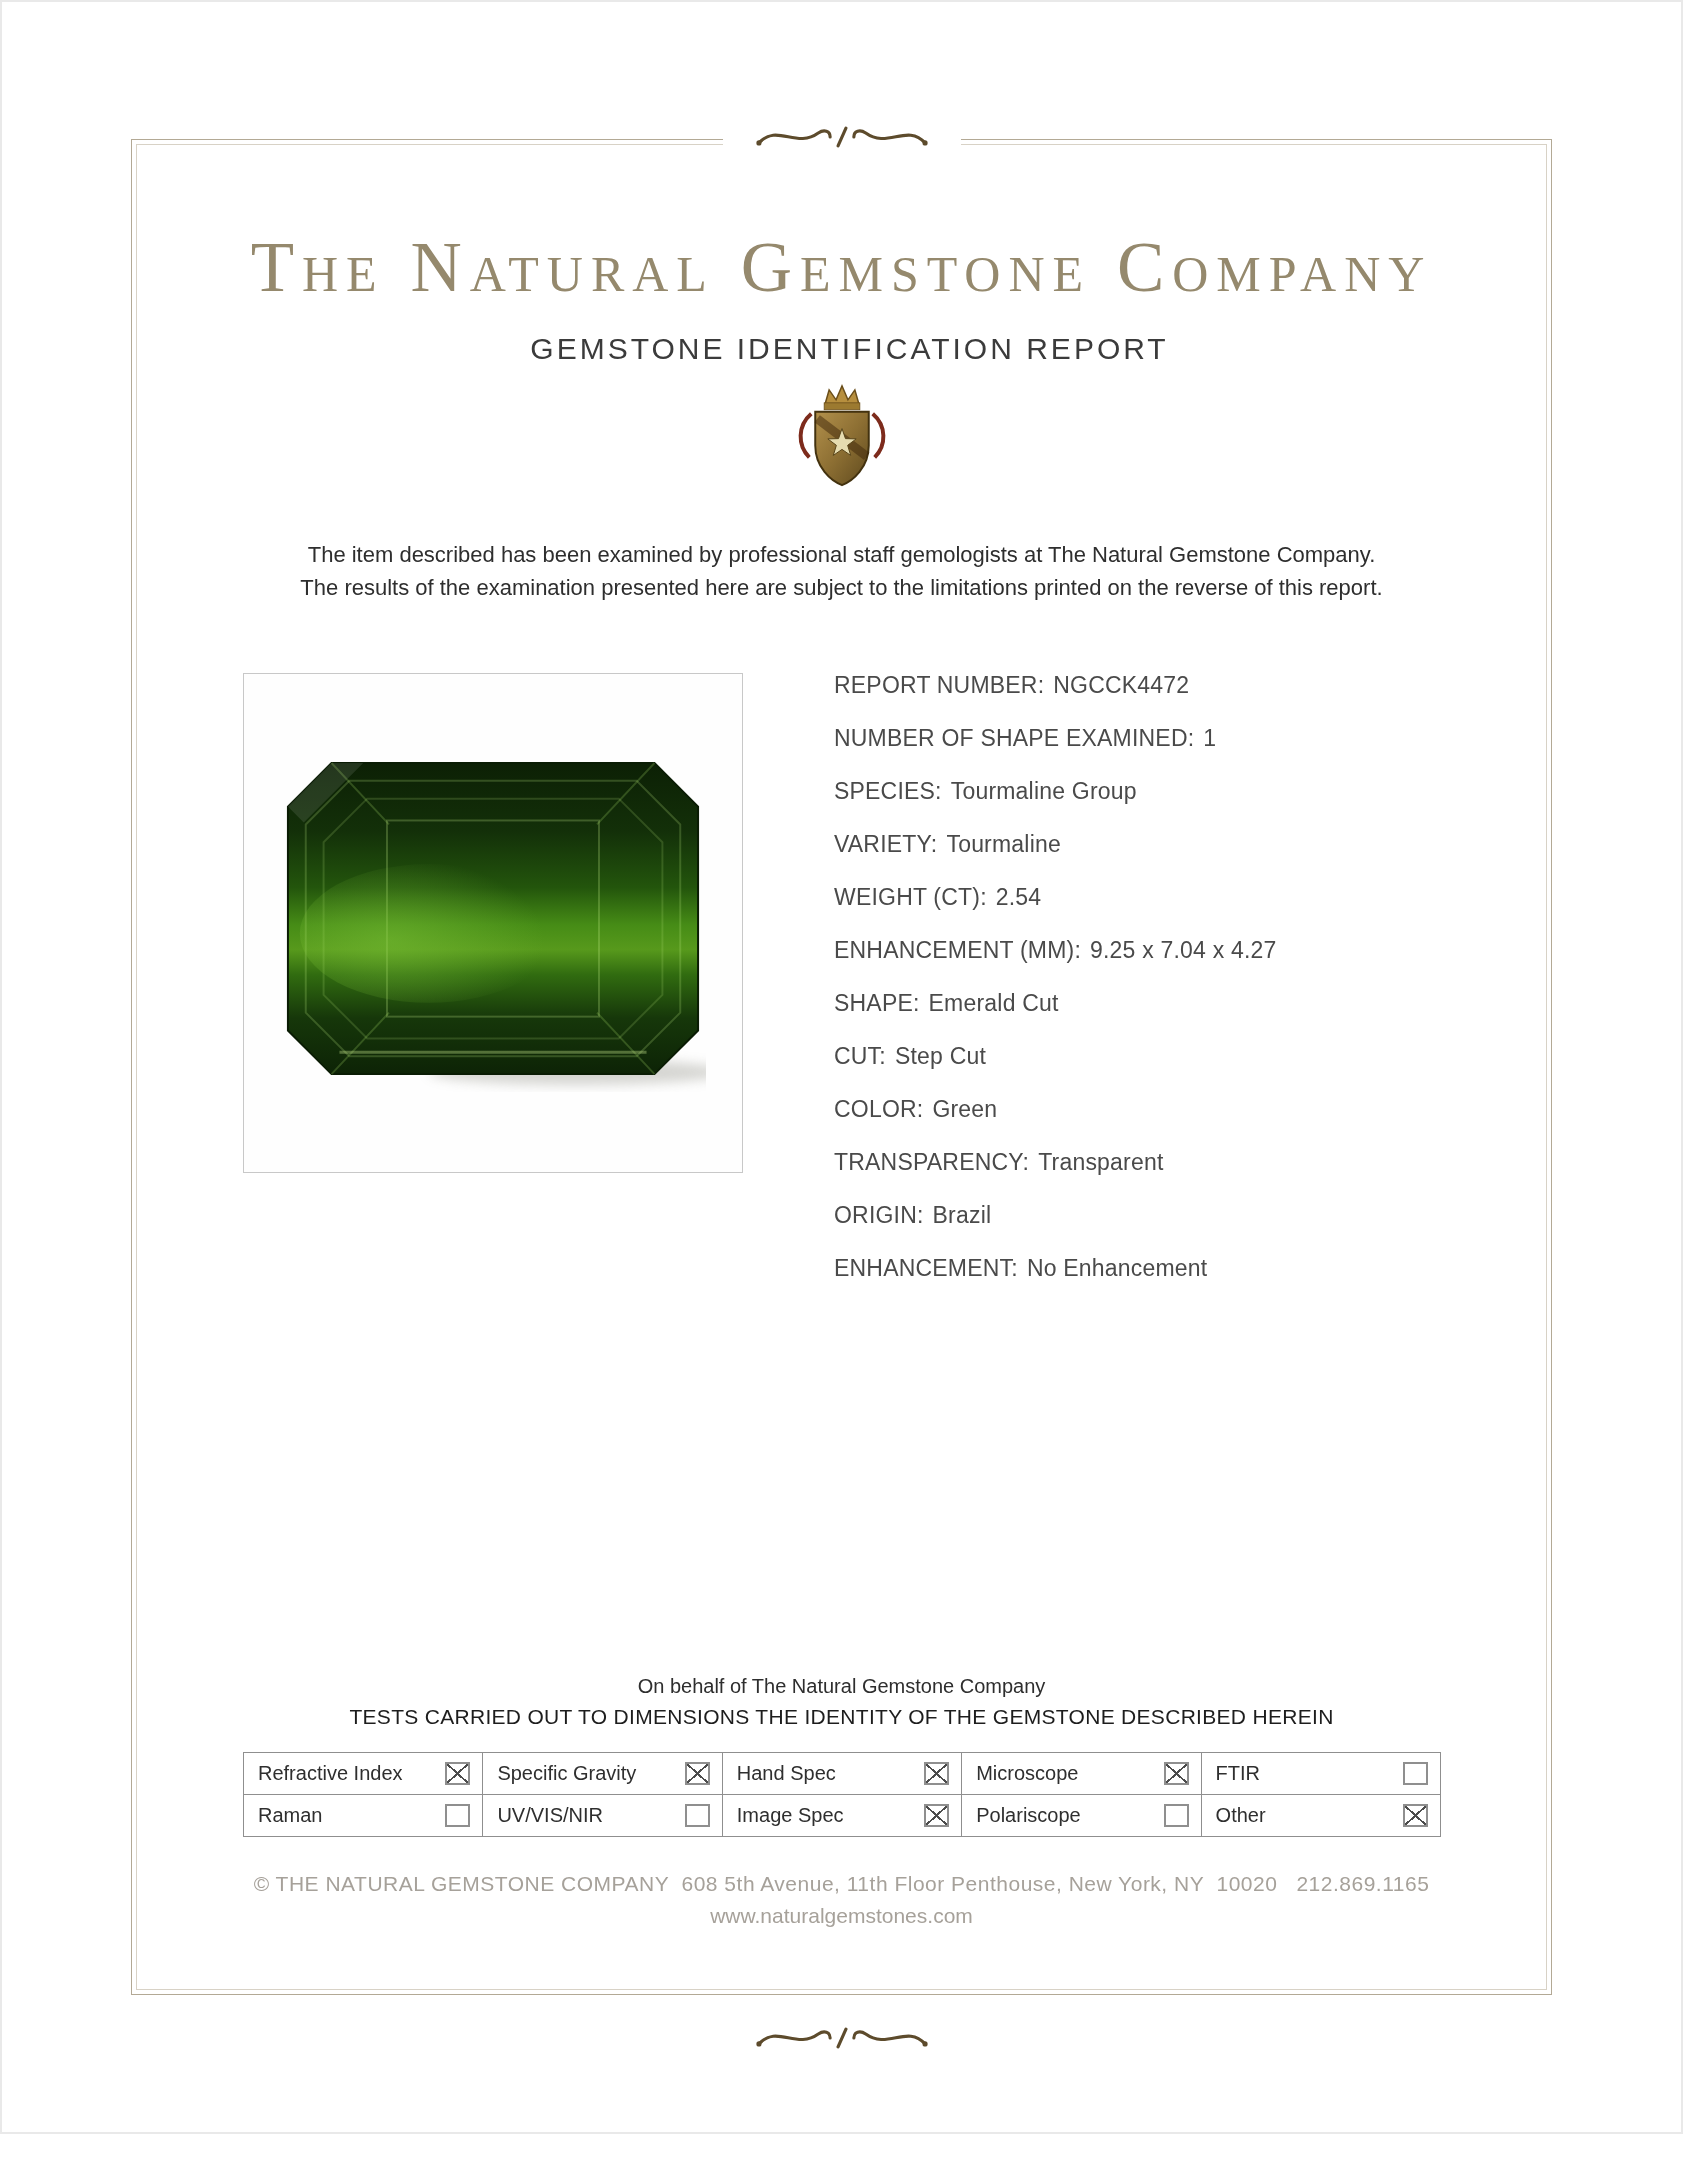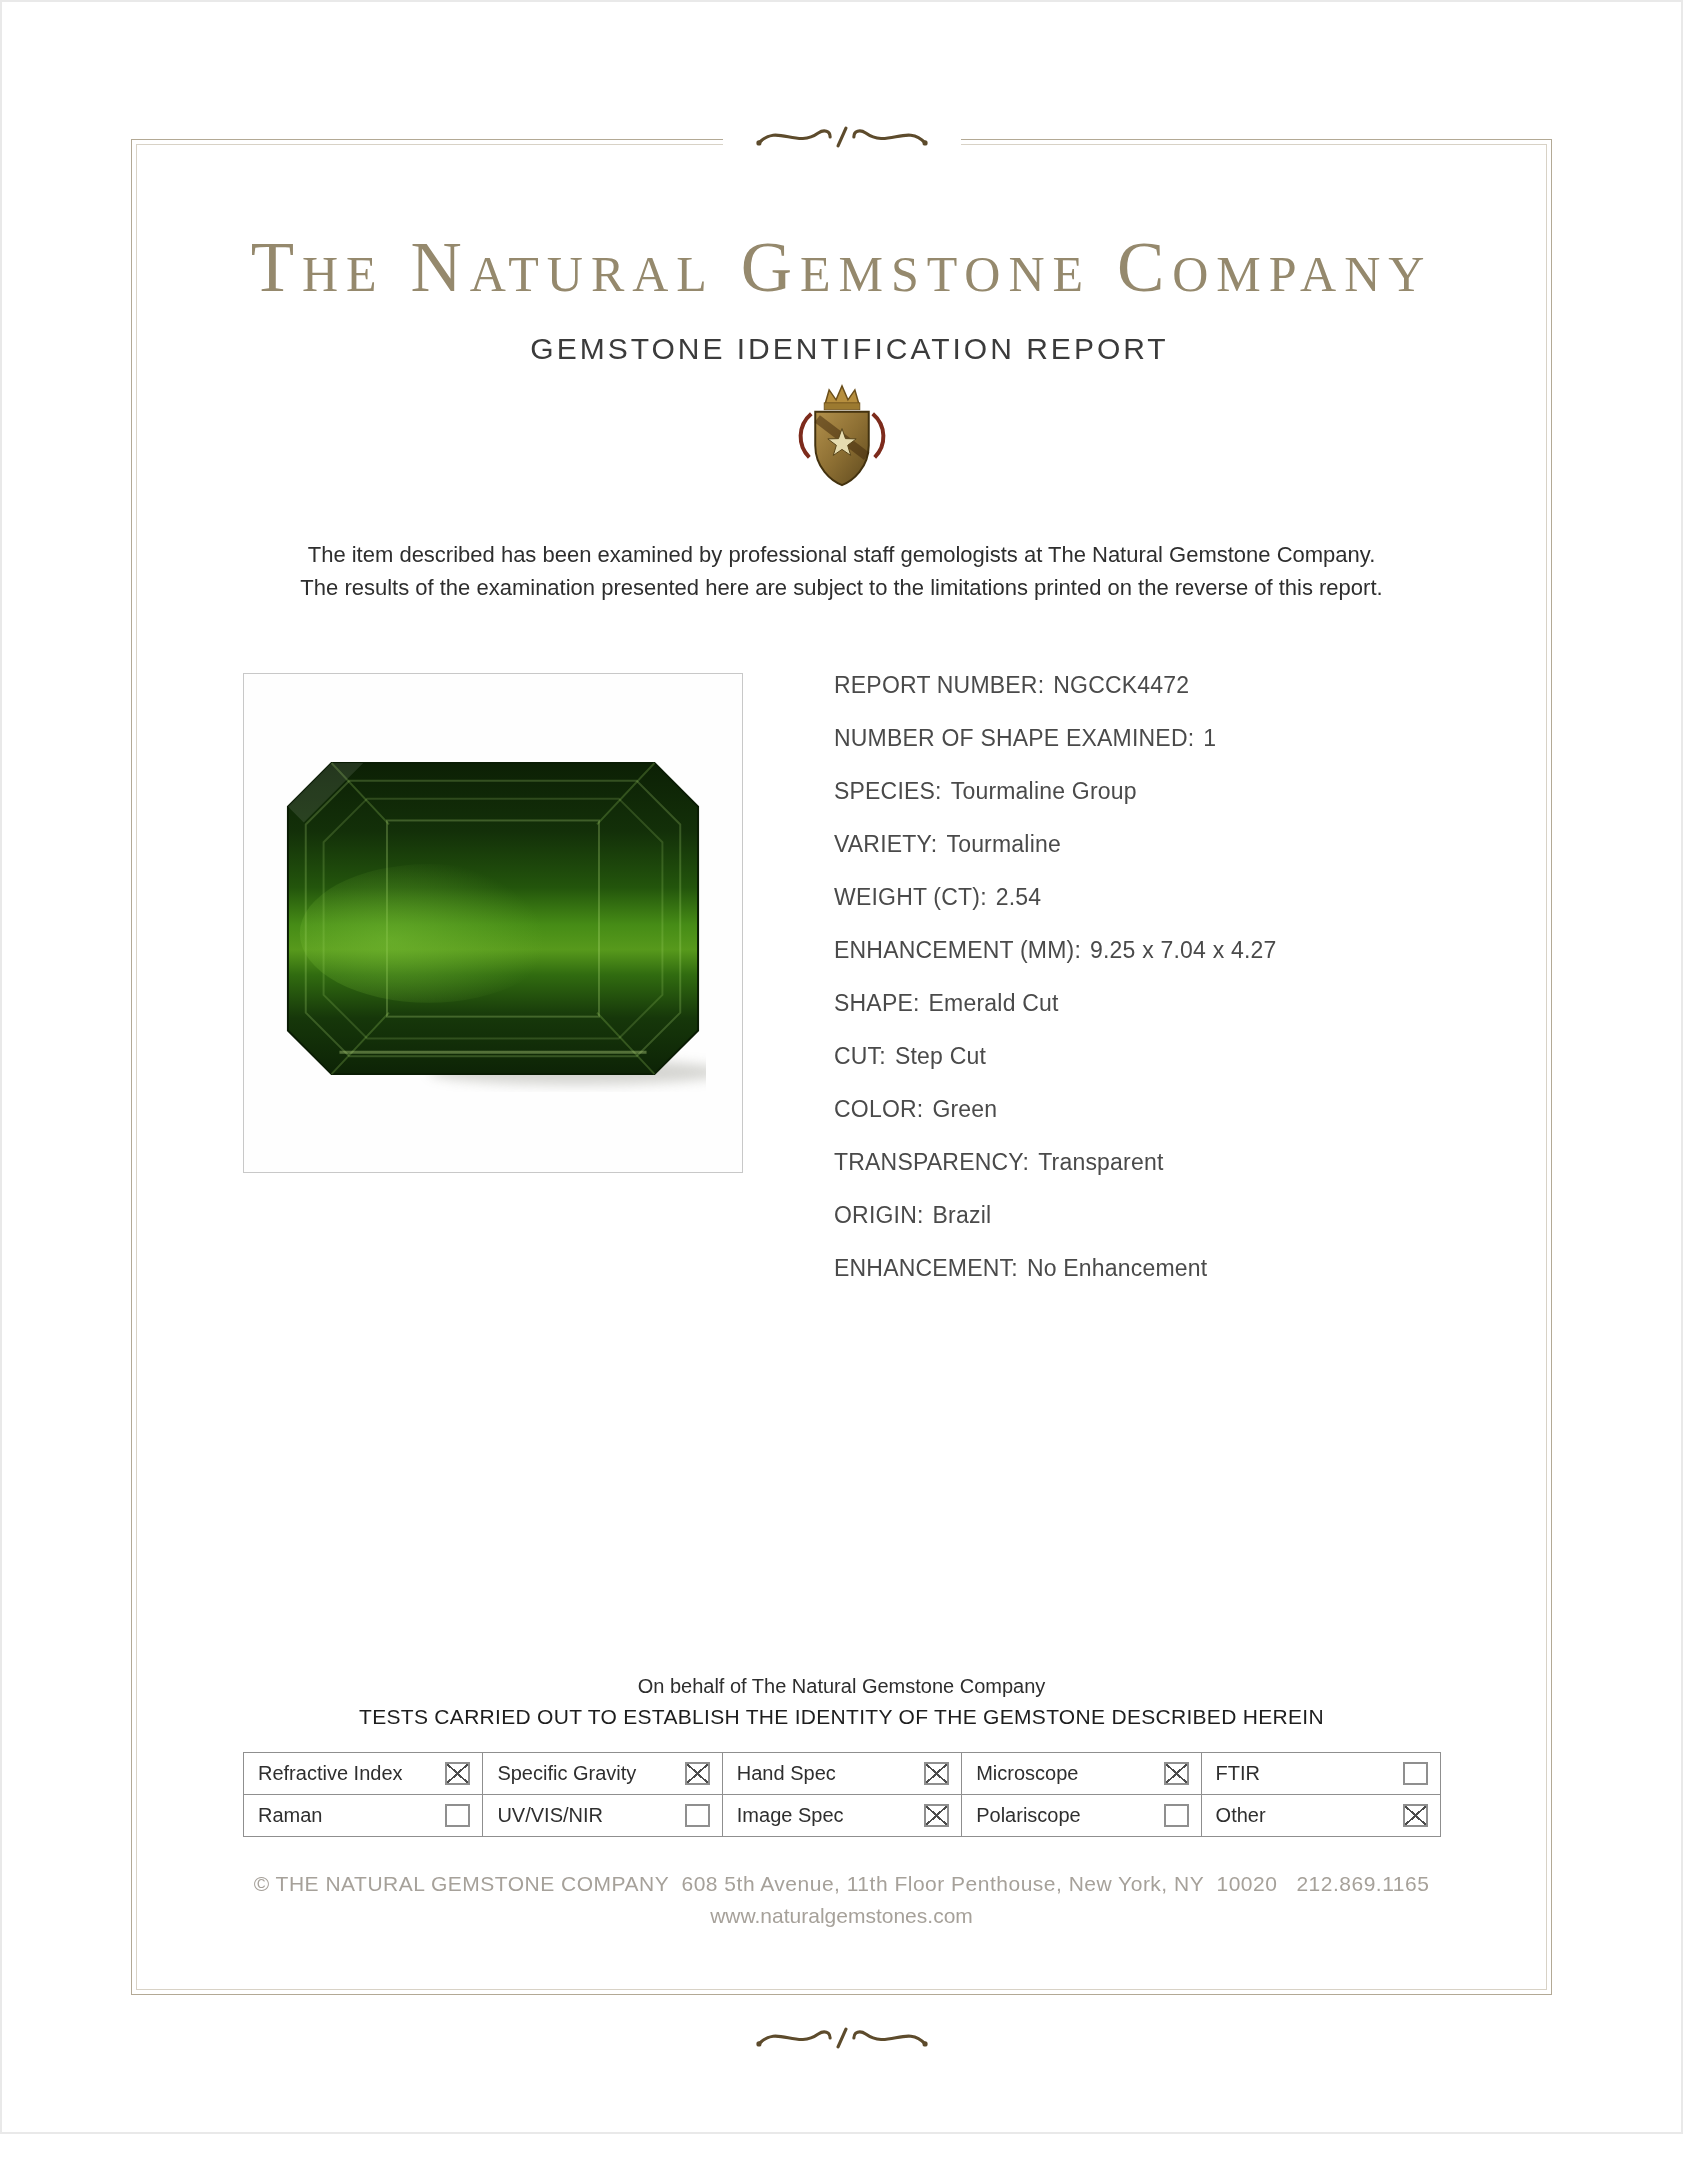--- a/index.html
+++ b/index.html
@@ -302,21 +302,21 @@
         <span class="field-label">ORIGIN:</span>
         <span class="field-value">Brazil</span>
       </div>
     <div class="field-row">
         <span class="field-label">ENHANCEMENT:</span>
         <span class="field-value">No Enhancement</span>
       </div>
   </div>
 
   <div class="on-behalf">On behalf of The Natural Gemstone Company</div>
-  <div class="tests-heading">TESTS CARRIED OUT TO ESTABLISH THE IDENTITY OF THE GEMSTONE DESCRIBED HEREIN</div>
+  <div class="tests-heading">TESTS CARRIED OUT TO DIMENSIONS THE IDENTITY OF THE GEMSTONE DESCRIBED HEREIN</div>
 
   <div class="tests-table">
     <div class="test-cell">
         <span class="test-label">Refractive Index</span>
         <span class="test-checkbox" data-checked="true"></span>
       </div>
     <div class="test-cell">
         <span class="test-label">Specific Gravity</span>
         <span class="test-checkbox" data-checked="true"></span>
       </div>

